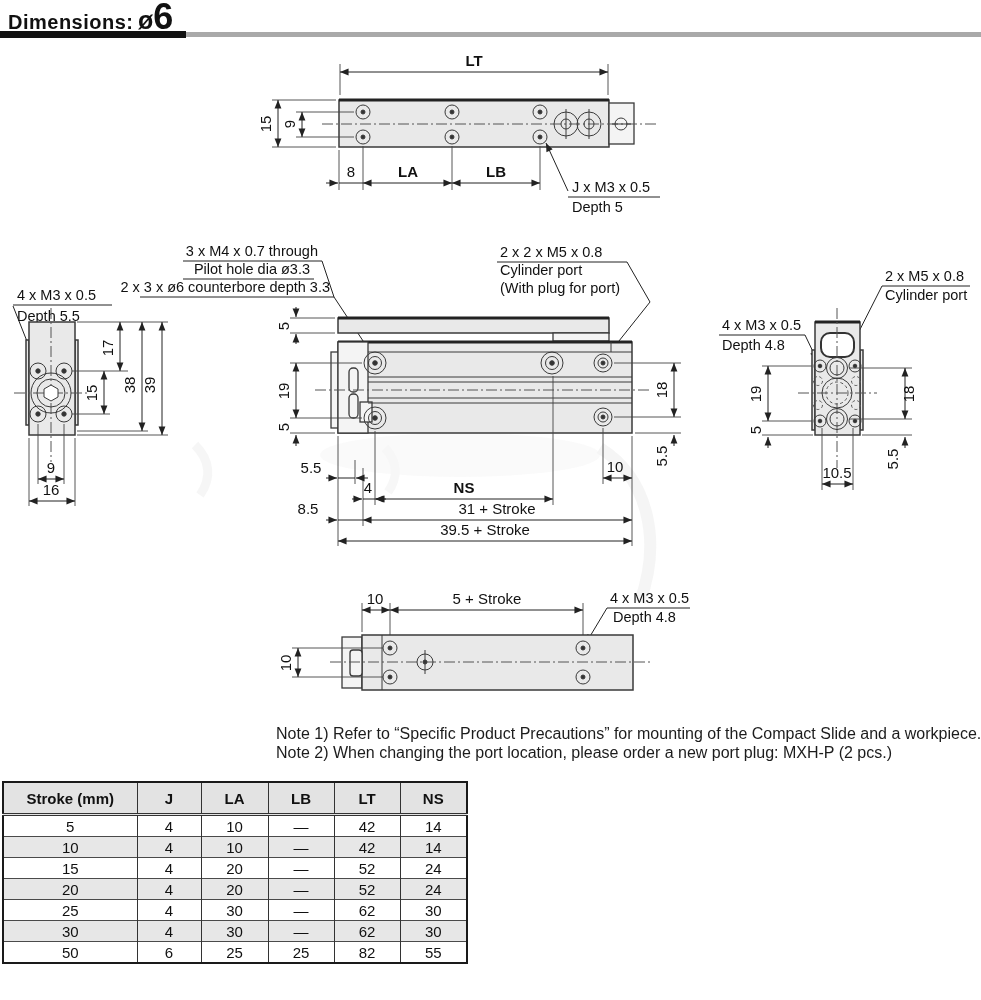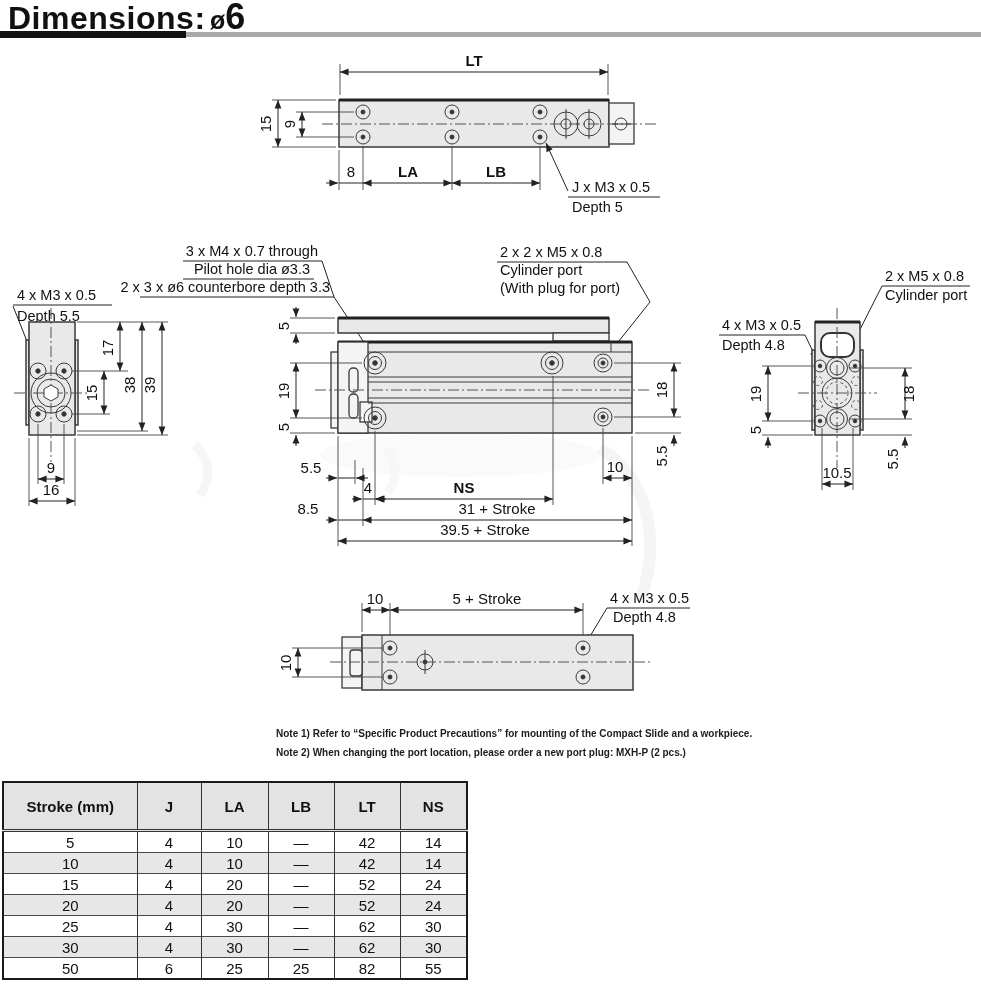--- a/index.html
+++ b/index.html
@@ -1,44 +1,44 @@
 <!DOCTYPE html>
 <html><head>
 <meta charset="utf-8">
 <style>
   html,body{margin:0;padding:0;background:#fff;}
   #page{position:relative;width:981px;height:1000px;background:#fff;overflow:hidden;
         font-family:"Liberation Sans",sans-serif;color:#111;}
   
   #title-row{position:absolute;left:8px;top:-4px;white-space:nowrap;}
-  #title-row .t1{font-size:32px;font-weight:bold;letter-spacing:0.5px;}
+  #title-row .t1{font-size:20px;font-weight:bold;letter-spacing:0.5px;}
   #title-row .t2{font-size:25px;font-weight:bold;}
   #title-row .t3{font-size:36px;font-weight:bold;}
   #bar-black{position:absolute;left:0;top:31px;width:186px;height:7px;background:#111;}
   #bar-gray{position:absolute;left:186px;top:32px;width:795px;height:5px;background:#a9a9a9;}
   
   #drawing{position:absolute;left:0;top:0;}
   .outline{fill:#e9e9e9;stroke:#3a3a3a;stroke-width:1.5;}
   .white{fill:#f4f4f4;stroke:#3a3a3a;stroke-width:1.3;}
   .thin{stroke:#3a3a3a;stroke-width:1;fill:none;}
   .heavy{stroke:#222;stroke-width:2.8;fill:none;}
   .cl{stroke:#555;stroke-width:1;fill:none;stroke-dasharray:11 3 2 3;}
   .dim{stroke:#222;stroke-width:1;fill:none;}
   .ext{stroke:#444;stroke-width:0.9;fill:none;}
   .dash{stroke:#555;stroke-width:1;fill:none;stroke-dasharray:3 2.5;}
   text{font-family:"Liberation Sans",sans-serif;font-size:15px;fill:#111;}
   .ann{font-size:14.5px;}
   .wm{opacity:0.55;}
   
-  #notes{position:absolute;left:276px;top:724px;font-size:10px;line-height:19px;color:#1c1c1c;white-space:nowrap;font-weight:bold;}
+  #notes{position:absolute;left:276px;top:724px;font-size:16px;line-height:19px;color:#1c1c1c;white-space:nowrap;}
   
   #dim-table{position:absolute;left:2px;top:781px;border-collapse:collapse;table-layout:fixed;
              border:2px solid #1a1a1a;font-size:15px;}
   #dim-table th{font-weight:bold;background:#e3e3e3;height:22px;border-bottom:3px double #333;
-                border-left:1.5px solid #333;padding:12px;text-align:center;font-size:15px;}
+                border-left:1.5px solid #333;padding:4px;text-align:center;font-size:15px;}
   #dim-table td{height:20px;border-top:1.2px solid #4a4a4a;border-left:1.5px solid #333;
                 padding:0;text-align:center;}
   #dim-table th:first-child,#dim-table td:first-child{border-left:none;}
   #dim-table tbody tr:nth-child(even){background:#e7e7e7;}
 </style>
 </head>
 <body>
 
 <div id="page">
 

